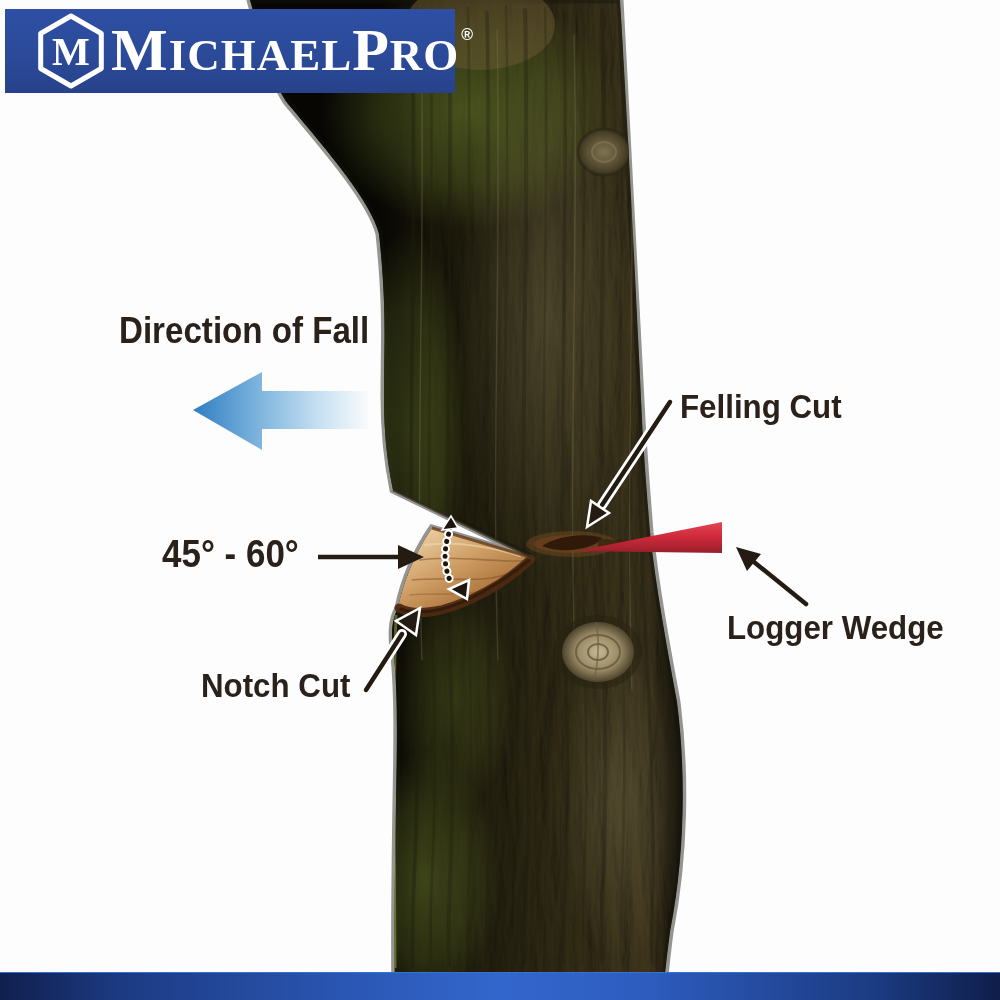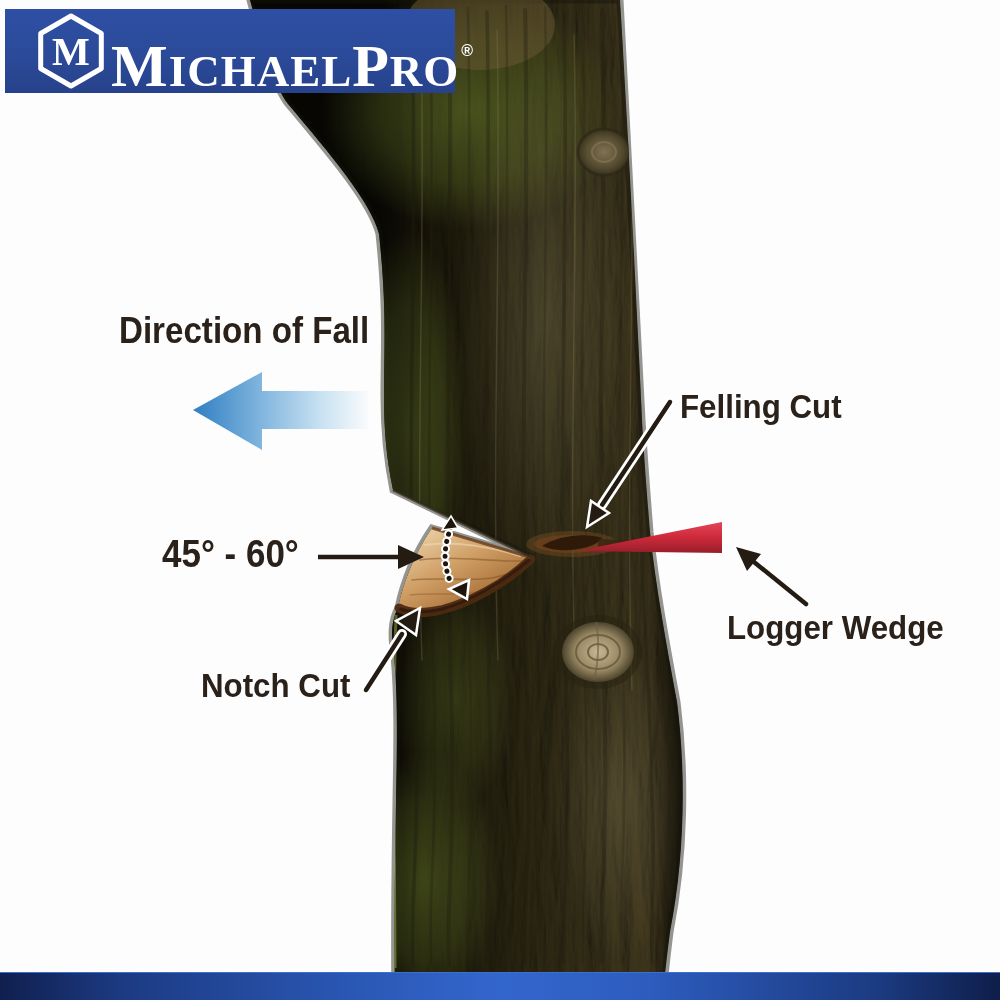--- a/index.html
+++ b/index.html
@@ -9,21 +9,21 @@
   }
   .layer{position:absolute;left:0;top:0;}
   
   .banner{
     position:absolute;left:5px;top:9px;width:450px;height:84px;
     background:linear-gradient(180deg,#2e4fa4 0%,#2b4a99 55%,#27428b 100%);
     z-index:6;display:flex;align-items:center;
   }
   .hexwrap{position:absolute;left:28px;top:4px;width:76px;height:76px;}
   .brandtext{
-    position:absolute;left:106px;top:16px;height:108px;line-height:82px;
+    position:absolute;left:106px;top:0;height:108px;line-height:82px;
     color:#ffffff;font-family:"Liberation Serif",serif;font-weight:700;
     letter-spacing:1px;white-space:nowrap;
   }
   .brandtext .big{font-size:60px;}
   .brandtext .small{font-size:45px;text-transform:uppercase;}
   .brandtext .reg{font-size:16px;position:relative;top:-30px;margin-left:2px;font-family:"Liberation Sans",sans-serif;}
   
   .diagram-label{
     position:absolute;font-weight:700;color:#2b211b;white-space:nowrap;
     transform:scaleX(0.92);transform-origin:left top;z-index:5;

